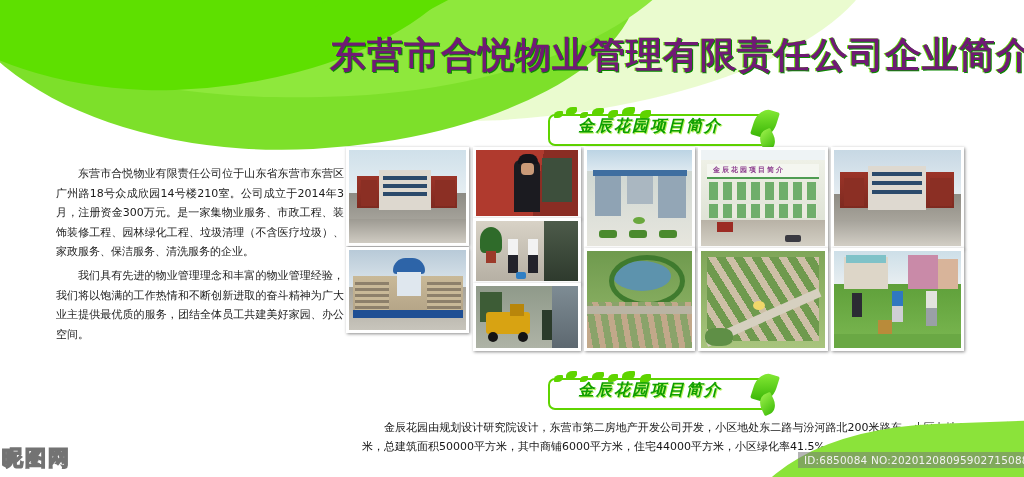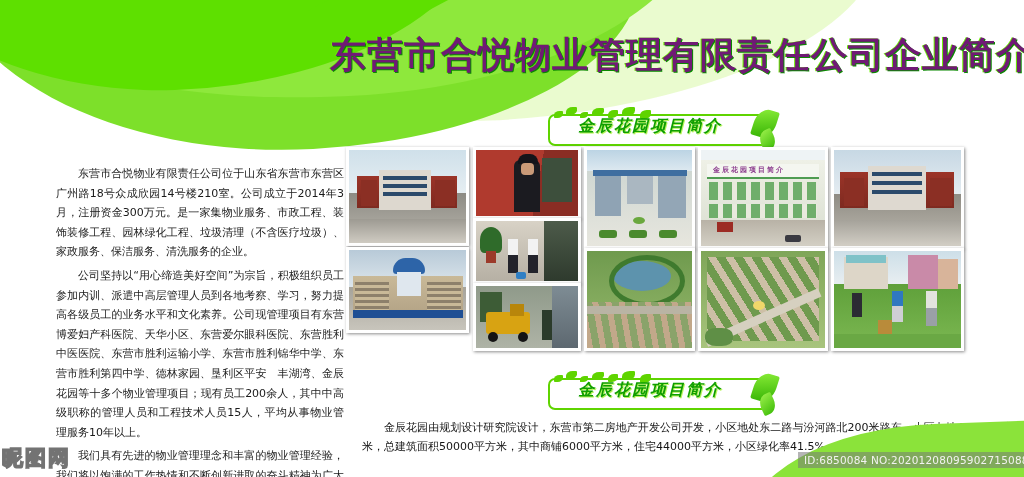--- a/index.html
+++ b/index.html
@@ -185,21 +185,20 @@
       <i style="left:68px;top:0px;width:13px;height:9px;"></i>
       <i style="left:86px;top:3px;width:11px;height:9px;"></i>
     </div>
     <div class="big-leaf" style="left:206px;top:1px;width:22px;height:29px;"></div>
     <div class="big-leaf2" style="left:212px;top:22px;"></div>
     <div class="banner-label" style="left:30px;">金辰花园项目简介</div>
   </div>
 
   <div class="left-text">
     <p>东营市合悦物业有限责任公司位于山东省东营市东营区广州路18号众成欣园14号楼210室。公司成立于2014年3月，注册资金300万元。是一家集物业服务、市政工程、装饰装修工程、园林绿化工程、垃圾清理（不含医疗垃圾）、家政服务、保洁服务、清洗服务的企业。</p>
-    <p>公司坚持以“用心缔造美好空间”为宗旨，积极组织员工参加内训、派遣中高层管理人员到各地考察、学习，努力提高各级员工的业务水平和文化素养。公司现管理项目有东营博爱妇产科医院、天华小区、东营爱尔眼科医院、东营胜利中医医院、东营市胜利运输小学、东营市胜利锦华中学、东营市胜利第四中学、德林家园、垦利区平安　丰湖湾、金辰花园等十多个物业管理项目；现有员工200余人，其中中高级职称的管理人员和工程技术人员15人，平均从事物业管理服务10年以上。</p>
     <p>我们具有先进的物业管理理念和丰富的物业管理经验，我们将以饱满的工作热情和不断创新进取的奋斗精神为广大业主提供最优质的服务，团结全体员工共建美好家园、办公空间。</p>
   </div>
 
   <div class="grid">
 
     <div class="ph" style="left:0;top:0;width:117px;height:93px;">
       <div class="sky" style="background:linear-gradient(#cfe0ea,#e6eef2);"></div>
       <div class="gnd" style="background:linear-gradient(#8d8b84,#b9b6ad);"></div>
       <div style="position:absolute;left:8px;top:26px;width:100px;height:32px;background:linear-gradient(#9b3428,#7e2a20);"></div>
       <div style="position:absolute;left:30px;top:20px;width:52px;height:40px;background:#ddd8cf;"></div>

